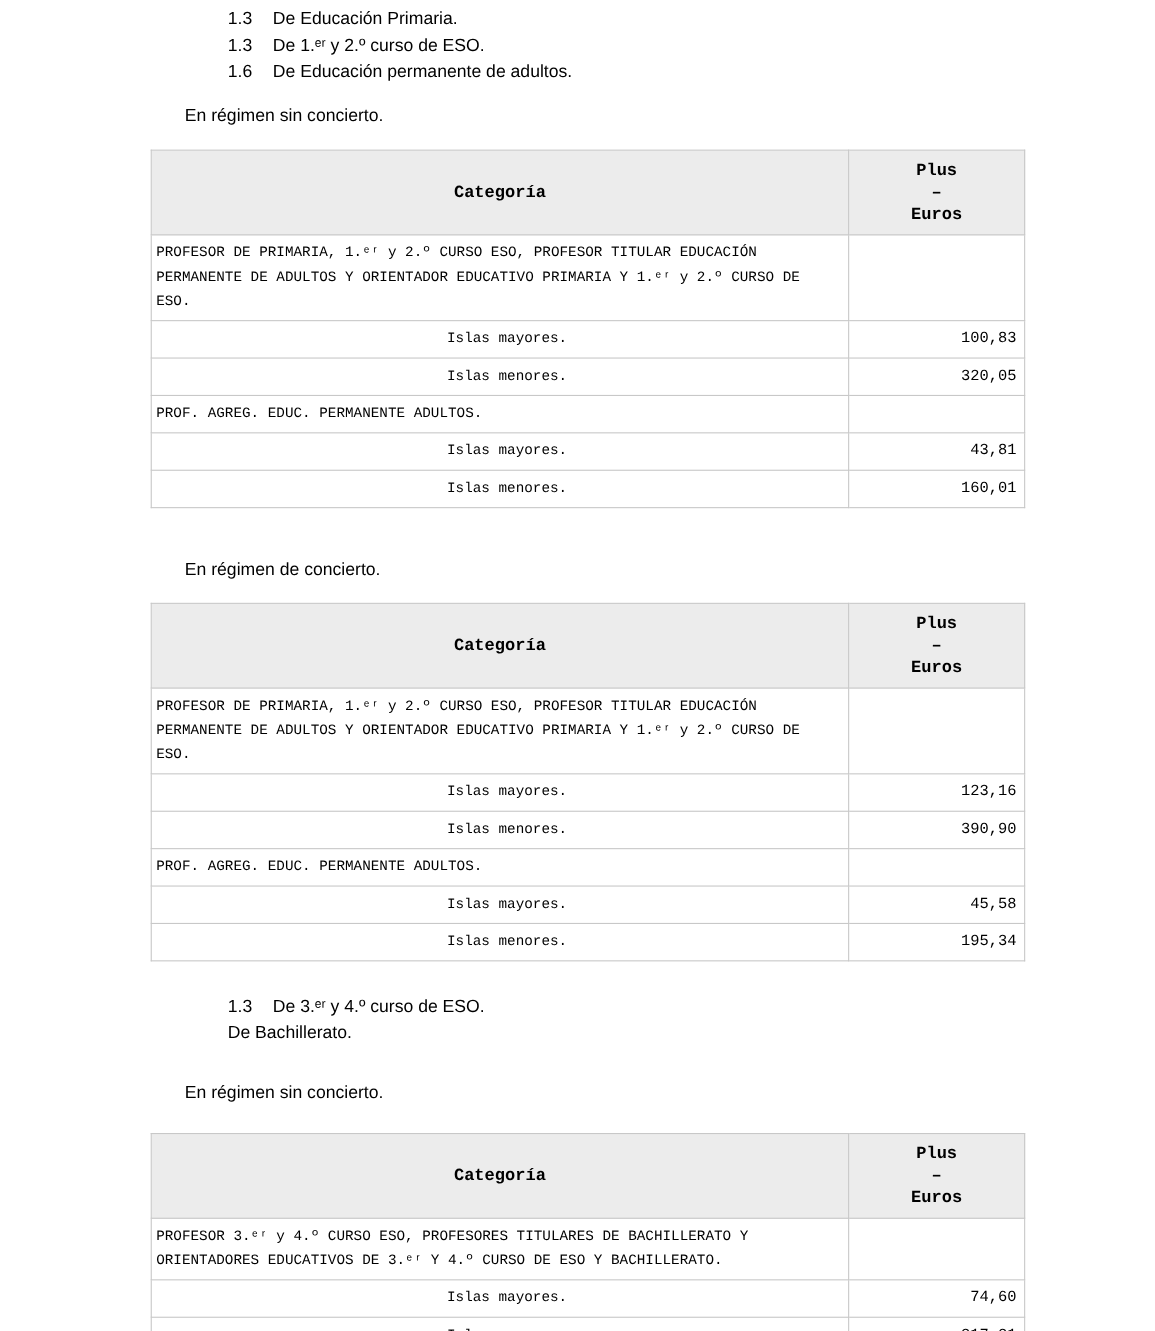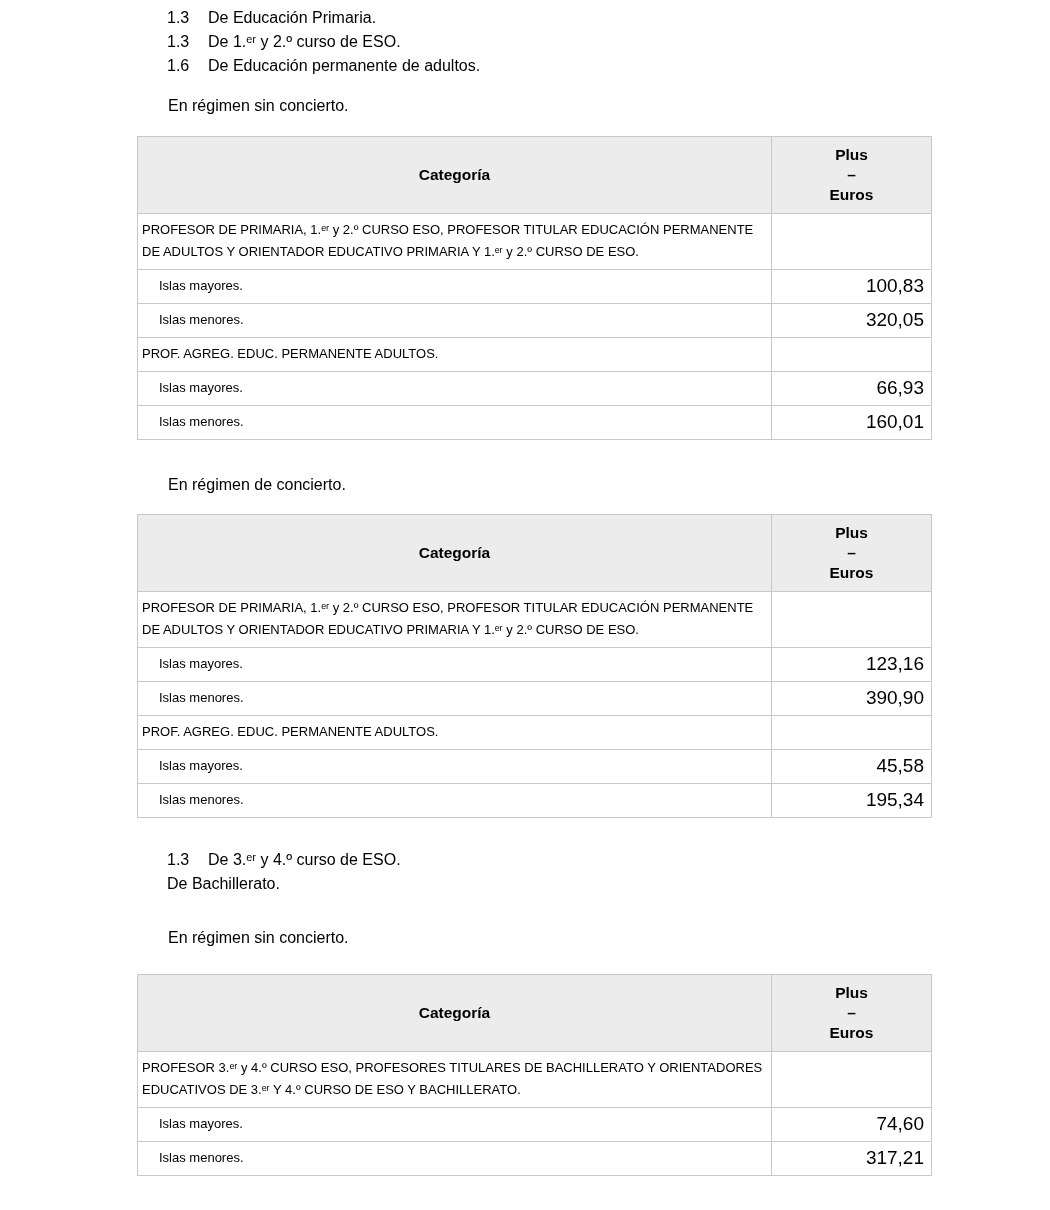--- a/index.html
+++ b/index.html
@@ -5,53 +5,53 @@
   html, body { margin:0; padding:0; background:#ffffff; }
   .page {
     width:1050px; height:1210px; overflow:hidden; box-sizing:border-box;
     padding-top:6px;
     font-family:"Liberation Sans","DejaVu Sans",sans-serif;
     color:#000000; background:#ffffff;
   }
 
   
   .num-list { margin-left:167px; }
-  .list-row { display:flex; font-size:16px; line-height:24px; }
+  .list-row { display:flex; font-size:16px; line-height:24px;margin-left:40px; }
   .li-num { flex:0 0 41px; width:41px; }
   .li-text { flex:1 1 auto; }
 
   
   .regime { font-size:16px; line-height:18px; margin:0 0 0 168px; }
   #regime1 { margin-top:19px; }
-  #regime2 { margin-top:36px; }
+  #regime2 { margin-top:48px; }
   #regime3 { margin-top:33px; }
 
   
   .ptable {
     border-collapse:collapse; table-layout:fixed;
     margin-left:137px; width:790px;
   }
   #table1 { margin-top:21px; }
   #table2 { margin-top:20px; }
   #table3 { margin-top:27px; }
-  .ptable th, .ptable td { border:1px solid #c8c8c8; }
+  .ptable th, .ptable td { border:1px solid #c8c8c8;font-family:Liberation Mono, monospace; }
   .ptable th {
     background:#ececec; font-weight:bold; font-size:15.5px;
     text-align:center; vertical-align:middle;
   }
   th.th-cat { width:631px; }
   th.th-plus { width:159px; padding:8px 0; line-height:20px; }
   th.th-plus div { line-height:20px; }
   td.cell-label {
     font-size:13px; line-height:22px; vertical-align:middle;
     padding:5px 8px 6px 4px;
   }
-  td.cell-label.indent { padding-left:21px; }
+  td.cell-label.indent { padding-left:21px;text-align:center; }
   td.cell-value {
-    font-size:19px; line-height:22px; vertical-align:middle;
+    font-size:14px; line-height:22px; vertical-align:middle;
     text-align:right; padding:5px 7px 6px 4px;
   }
 
   #list2 { margin-top:30px; }
 </style>
 </head>
 <body>
 
 <div class="page">
 
@@ -95,21 +95,21 @@
         <tr>
           <td class="cell-label indent">Islas menores.</td>
           <td class="cell-value">320,05</td>
         </tr>
         <tr>
           <td class="cell-label">PROF. AGREG. EDUC. PERMANENTE ADULTOS.</td>
           <td class="cell-value"></td>
         </tr>
         <tr>
           <td class="cell-label indent">Islas mayores.</td>
-          <td class="cell-value">66,93</td>
+          <td class="cell-value">43,81</td>
         </tr>
         <tr>
           <td class="cell-label indent">Islas menores.</td>
           <td class="cell-value">160,01</td>
         </tr>
       </tbody>
   </table>
 
   <p class="regime" id="regime2">En régimen de concierto.</p>
 

